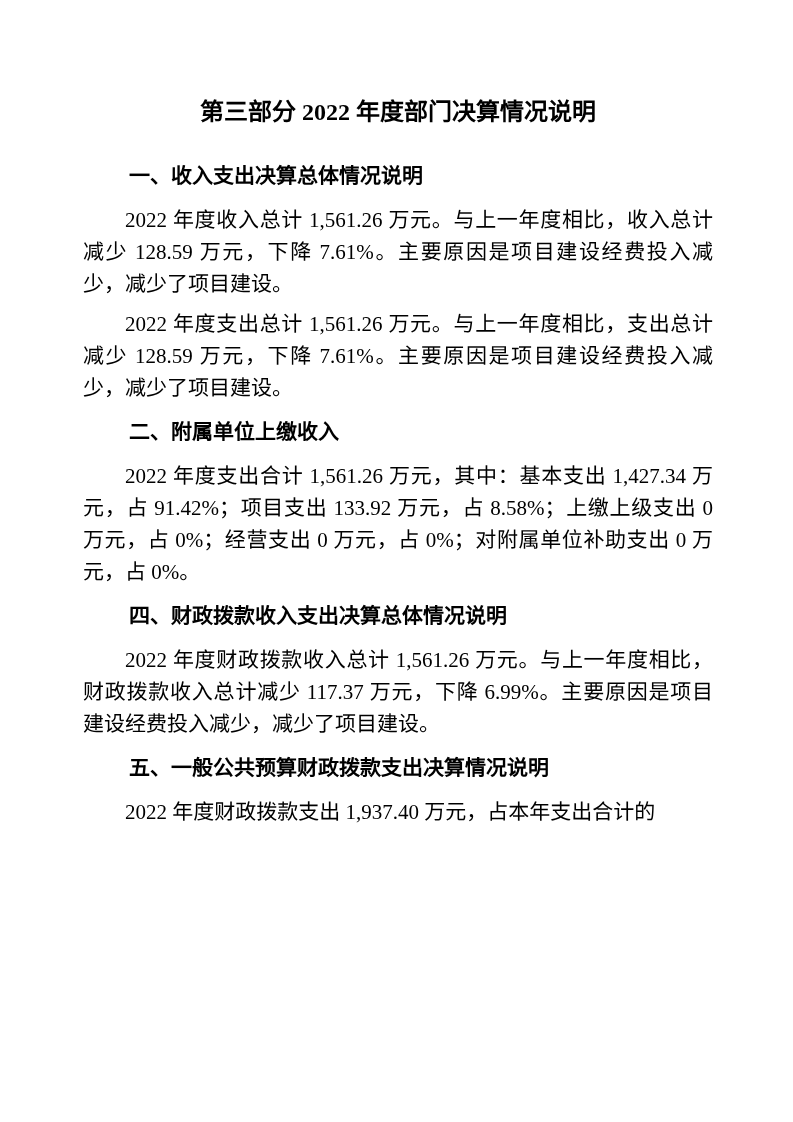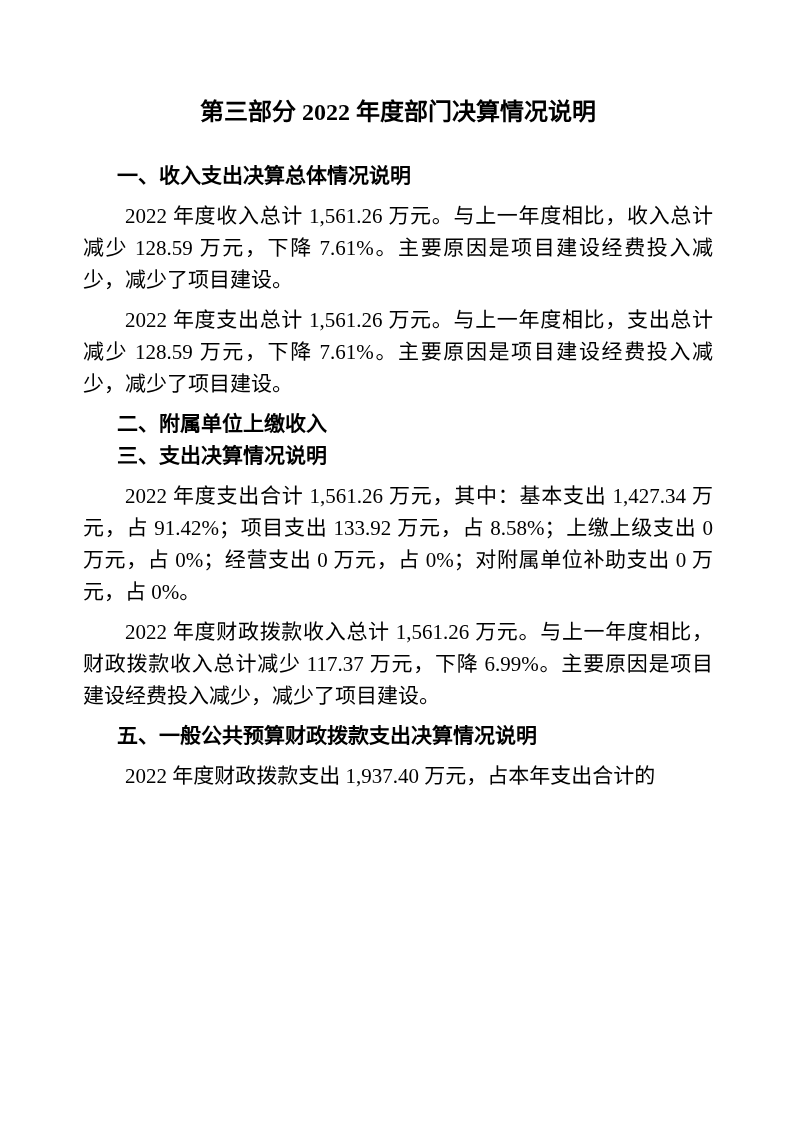--- a/index.html
+++ b/index.html
@@ -29,21 +29,21 @@
     line-height: 32px;
     margin: 0 0 32px 0;
     white-space: nowrap;
   }
   .sec-heading,
   .sub-heading {
     font-family: "Liberation Sans", "DejaVu Sans", sans-serif;
     font-size: 21px;
     font-weight: bold;
     line-height: 32px;
-    margin: 0;
+    margin: 12px;
     text-indent: 2em;
   }
   .para {
     margin: 8px;
     text-indent: 2em;
     text-align: justify;
     text-align-last: left;
     text-justify: inter-ideograph;
     line-height: 32px;
   }
@@ -54,21 +54,21 @@
 <div class="page">
 
   <div class="doc-title">第三部分 2022 年度部门决算情况说明</div>
 
   <div class="sec-heading">一、收入支出决算总体情况说明</div>
   <p class="para">2022 年度收入总计 1,561.26 万元。与上一年度相比，收入总计减少 128.59 万元，下降 7.61%。主要原因是项目建设经费投入减少，减少了项目建设。</p>
   <p class="para">2022 年度支出总计 1,561.26 万元。与上一年度相比，支出总计减少 128.59 万元，下降 7.61%。主要原因是项目建设经费投入减少，减少了项目建设。</p>
 
   <div class="sec-heading">二、附属单位上缴收入</div>
 
-  <div class="sec-heading">三、支出决算情况说明</div>
   <p class="para">2022 年度支出合计 1,561.26 万元，其中：基本支出 1,427.34 万元，占 91.42%；项目支出 133.92 万元，占 8.58%；上缴上级支出 0 万元，占 0%；经营支出 0 万元，占 0%；对附属单位补助支出 0 万元，占 0%。</p>
 
+  <div class="sec-heading">四、财政拨款收入支出决算总体情况说明</div>
   <p class="para">2022 年度财政拨款收入总计 1,561.26 万元。与上一年度相比，财政拨款收入总计减少 117.37 万元，下降 6.99%。主要原因是项目建设经费投入减少，减少了项目建设。</p>
 
   <div class="sec-heading">五、一般公共预算财政拨款支出决算情况说明</div>
   <p class="para">2022 年度财政拨款支出 1,937.40 万元，占本年支出合计的</p>
 
 </div>
 
 </body></html>

